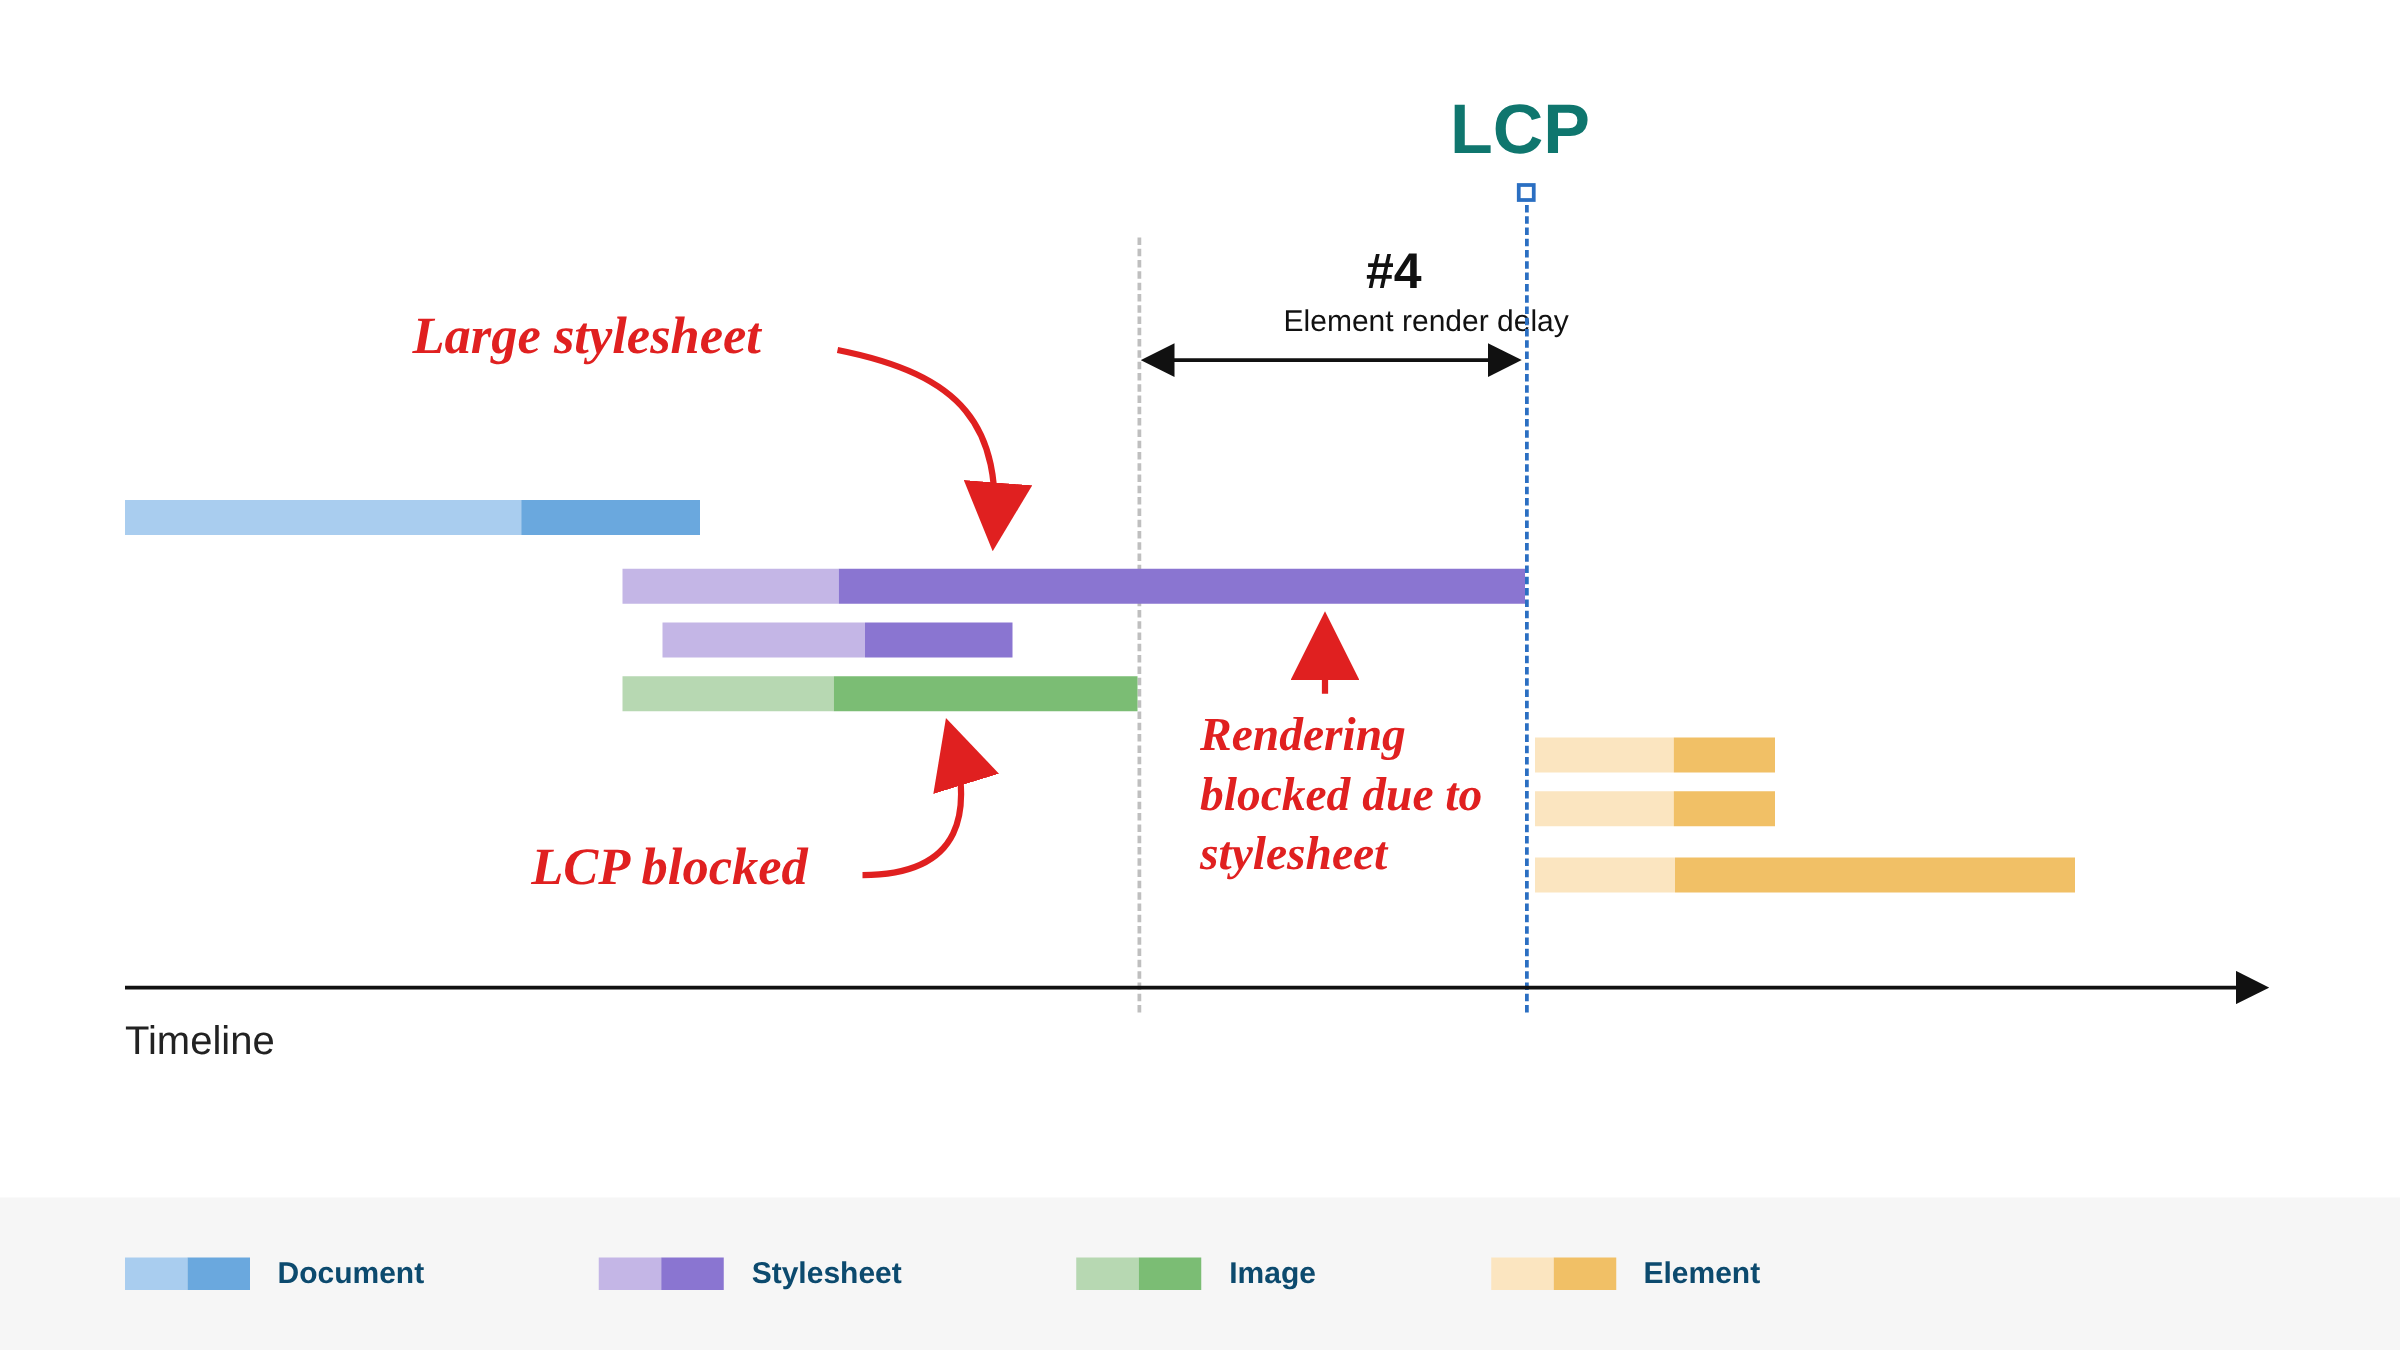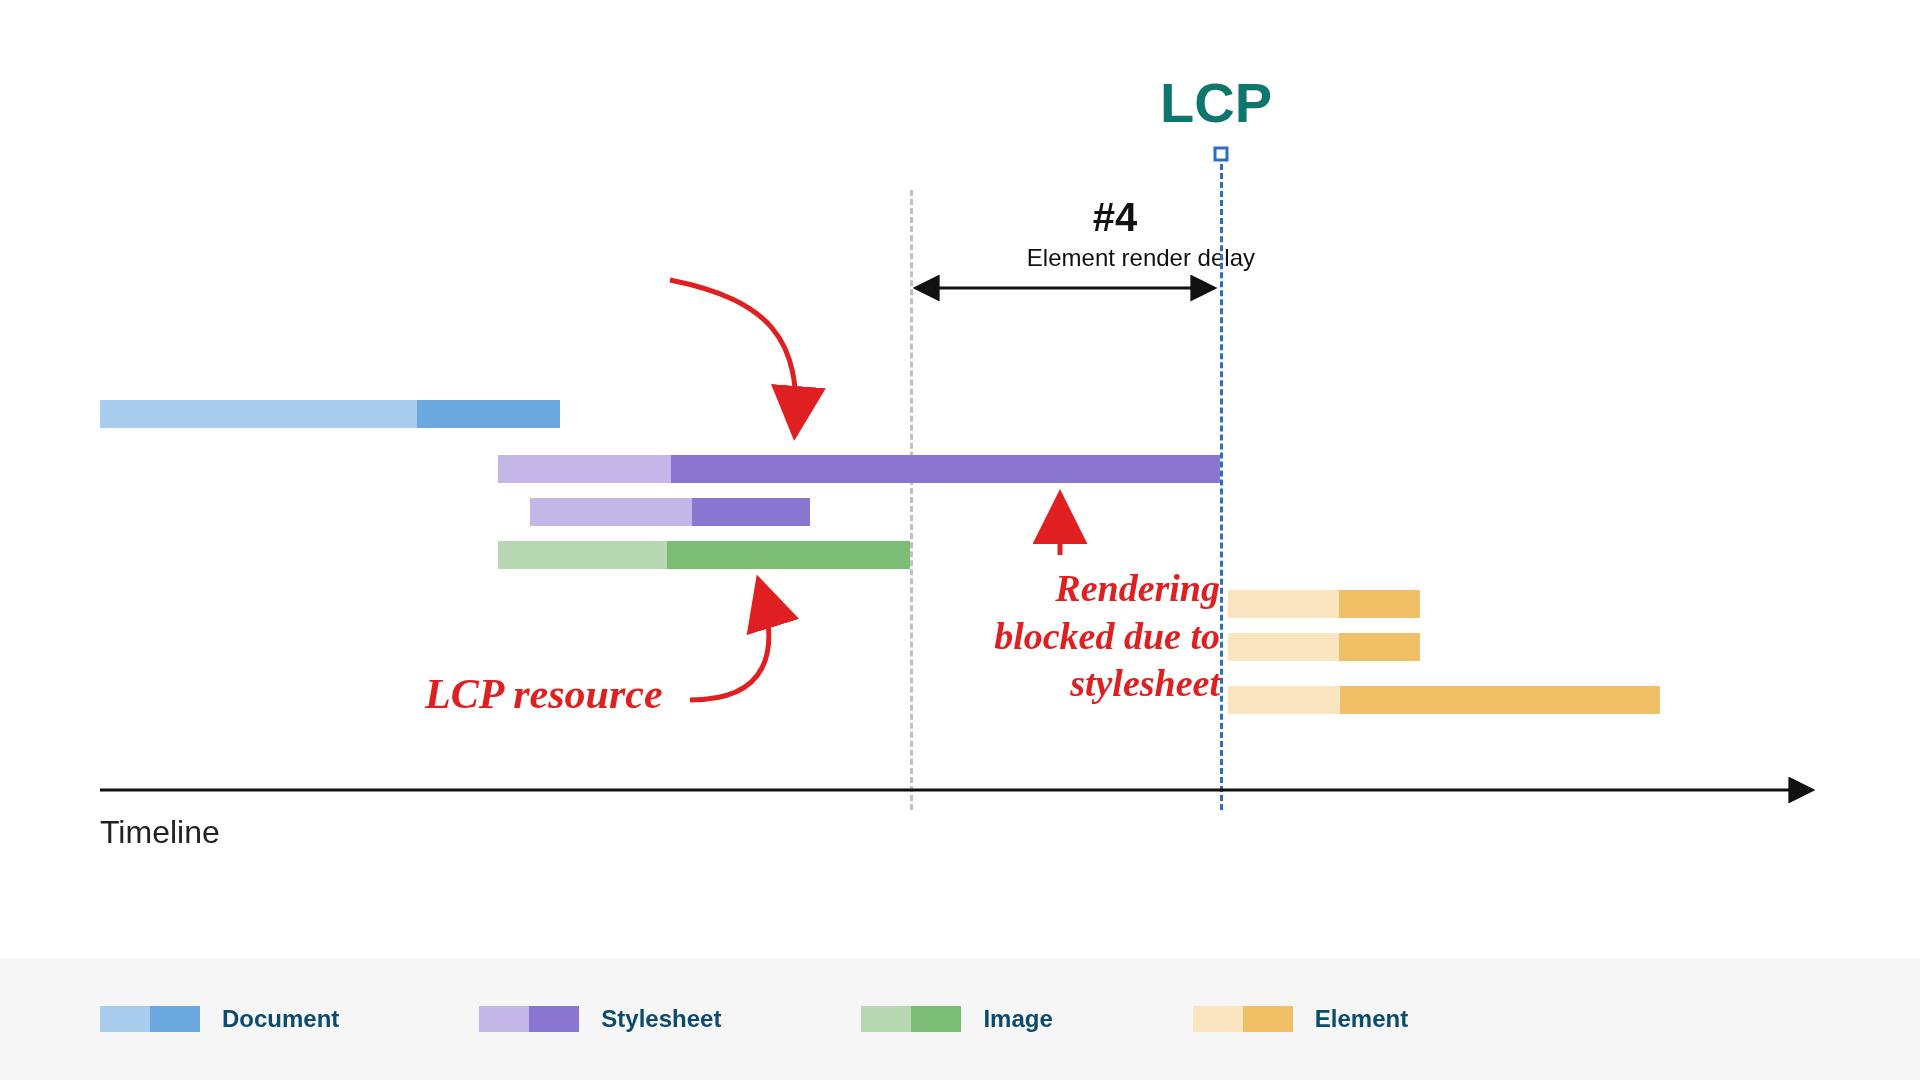--- a/index.html
+++ b/index.html
@@ -61,22 +61,23 @@
   </div>
   <div class="bar" style="left:1228px; top:633px; width:192px;">
     <div class="light" style="left:0; width:58%; background:#fbe5c0;"></div>
     <div class="dark" style="left:58%; right:0; background:#f1c066;"></div>
   </div>
   <div class="bar" style="left:1228px; top:686px; width:432px;">
     <div class="light" style="left:0; width:26%; background:#fbe5c0;"></div>
     <div class="dark" style="left:26%; right:0; background:#f1c066;"></div>
   </div>
 
-  <div class="annot" style="left:425px; top:670px; font-size:42px;">LCP resource</div>
-  <div class="annot" style="left:960px; top:565px; font-size:38px; width:260px; text-align:right; line-height:1.25;">Rendering blocked due to stylesheet</div>
+  <div class="annot" style="left:330px; top:245px; font-size:42px;">Large stylesheet</div>
+  <div class="annot" style="left:425px; top:670px; font-size:42px;">LCP blocked</div>
+  <div class="annot" style="left:960px; top:565px; font-size:38px; width:260px; text-align:left; line-height:1.25;">Rendering blocked due to stylesheet</div>
 
   <div class="axis-label" style="left:100px; top:814px;">Timeline</div>
 
   <svg class="overlay" width="1920" height="1080">
     <defs>
       <marker id="ah-black" viewBox="0 0 10 10" refX="8" refY="5" markerWidth="9" markerHeight="9" orient="auto-start-reverse">
         <path d="M0,0 L10,5 L0,10 z" fill="#111"></path>
       </marker>
       <marker id="ah-red" viewBox="0 0 10 10" refX="8" refY="5" markerWidth="11" markerHeight="11" orient="auto-start-reverse">
         <path d="M0,0 L10,5 L0,10 z" fill="#e02020"></path>

